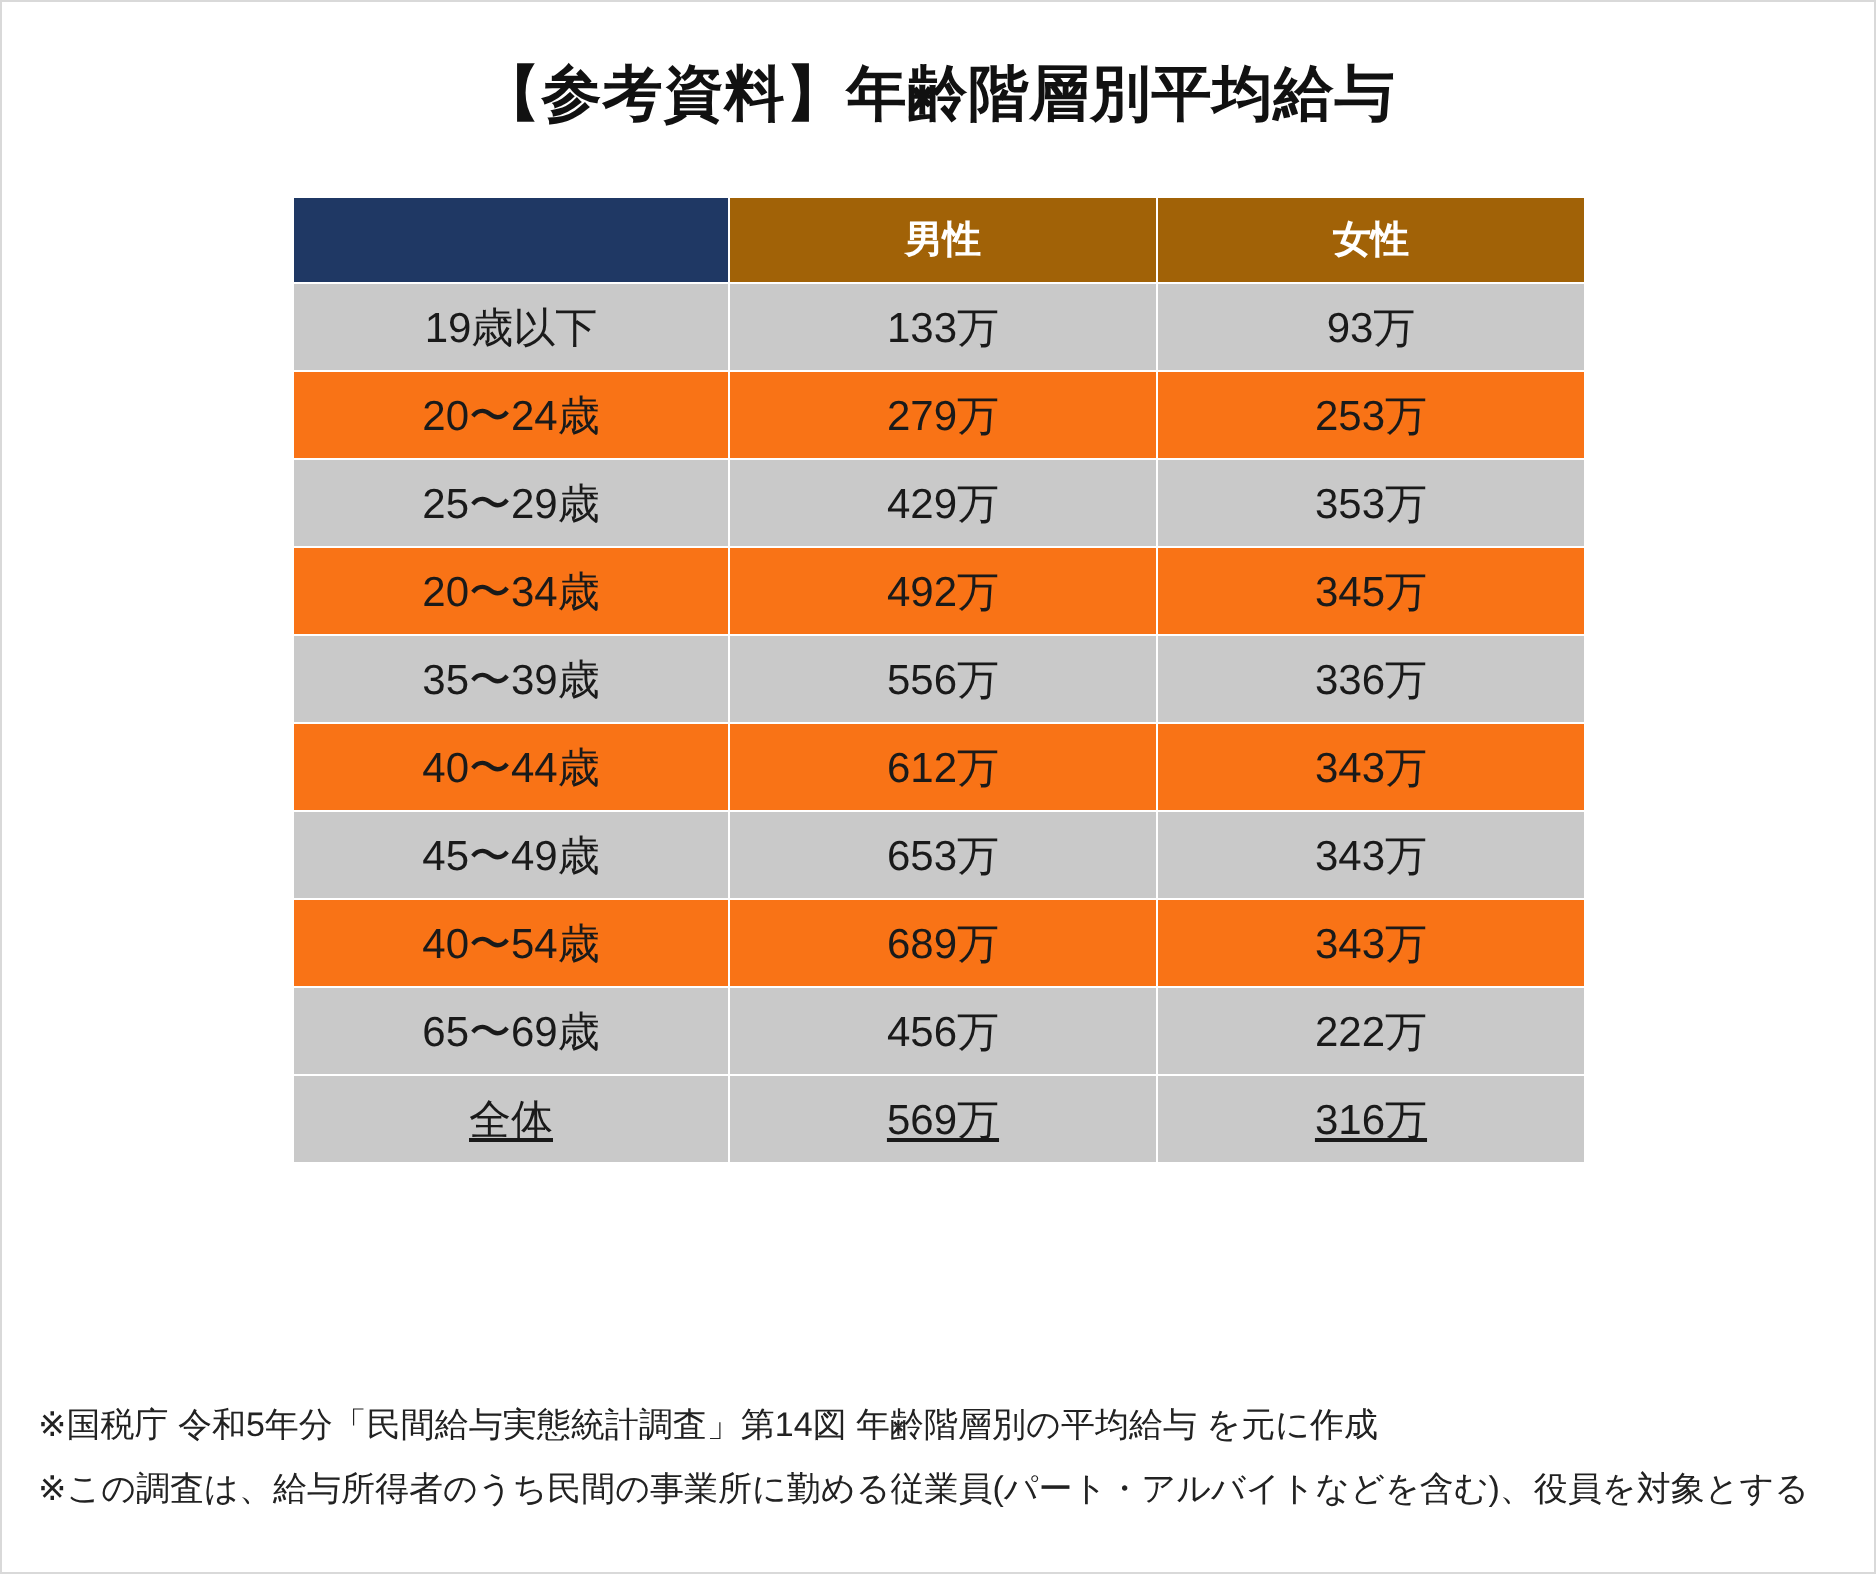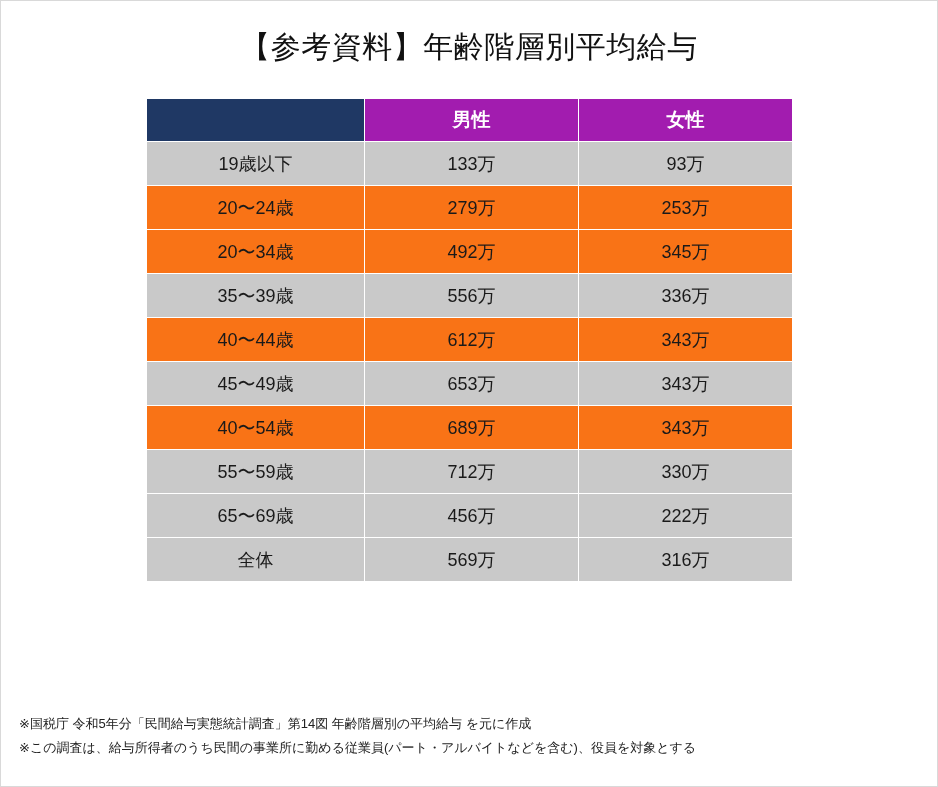--- a/index.html
+++ b/index.html
@@ -18,71 +18,72 @@
     position: relative;
     width: 938px;
     height: 787px;
     box-sizing: border-box;
     border: 1px solid #d9d9d9;
     background: #ffffff;
   }
   .title {
     text-align: center;
     font-size: 30px;
-    font-weight: normal;
+    font-weight: bold;
     color: #111111;
     padding-top: 26px;
     letter-spacing: 0.5px;
   }
   .table-wrap {
     margin: 30px auto 0 auto;
     width: 646px;
   }
   table.salary {
     width: 646px;
     border-collapse: collapse;
     table-layout: fixed;
   }
   table.salary col.c-age { width: 218px; }
   table.salary col.c-male { width: 214px; }
   table.salary col.c-female { width: 214px; }
 
   table.salary thead th {
-    background: #a21caf;
+    background: #a16207;
     color: #ffffff;
     font-size: 19px;
     font-weight: bold;
     height: 40px;
     border: 1px solid #ffffff;
     text-align: center;
     vertical-align: middle;
   }
   table.salary thead th.empty-head {
     background: #1f3864;
   }
   table.salary tbody td {
     height: 41px;
-    font-size: 18px;
+    font-size: 21px;
     text-align: center;
     vertical-align: middle;
     border: 1px solid #ffffff;
     color: #1a1a1a;
   }
   table.salary tbody tr.odd td { background: #c9c9c9; }
   table.salary tbody tr.even td { background: #f97316; }
   table.salary tbody tr.total td {
     background: #c9c9c9;
     font-weight: normal;
+    text-decoration: underline;
   }
   .notes {
     position: absolute;
     left: 18px;
     right: 18px;
     bottom: 26px;
-    font-size: 13px;
+    font-size: 17px;
     line-height: 1.85;
     color: #222222;
   }
   .notes .note-line { white-space: nowrap; }
 </style>
 </head>
 <body>
 
 <div class="page">
 
@@ -106,20 +107,25 @@
         <tr class="odd">
           <td>19歳以下</td>
           <td>133万</td>
           <td>93万</td>
         </tr>
         <tr class="even">
           <td>20〜24歳</td>
           <td>279万</td>
           <td>253万</td>
         </tr>
+        <tr class="odd">
+          <td>25〜29歳</td>
+          <td>429万</td>
+          <td>353万</td>
+        </tr>
         <tr class="even">
           <td>20〜34歳</td>
           <td>492万</td>
           <td>345万</td>
         </tr>
         <tr class="odd">
           <td>35〜39歳</td>
           <td>556万</td>
           <td>336万</td>
         </tr>
@@ -132,25 +138,20 @@
           <td>45〜49歳</td>
           <td>653万</td>
           <td>343万</td>
         </tr>
         <tr class="even">
           <td>40〜54歳</td>
           <td>689万</td>
           <td>343万</td>
         </tr>
         <tr class="odd">
-          <td>55〜59歳</td>
-          <td>712万</td>
-          <td>330万</td>
-        </tr>
-        <tr class="odd">
           <td>65〜69歳</td>
           <td>456万</td>
           <td>222万</td>
         </tr>
         <tr class="total">
           <td>全体</td>
           <td>569万</td>
           <td>316万</td>
         </tr>
       </tbody>

